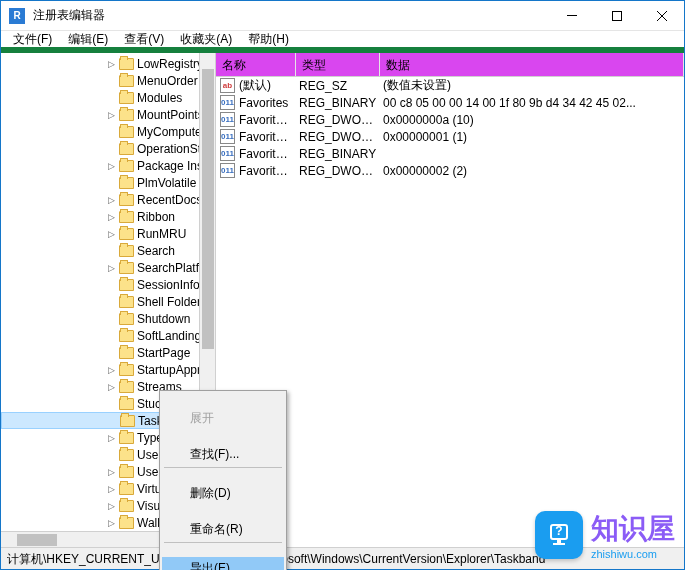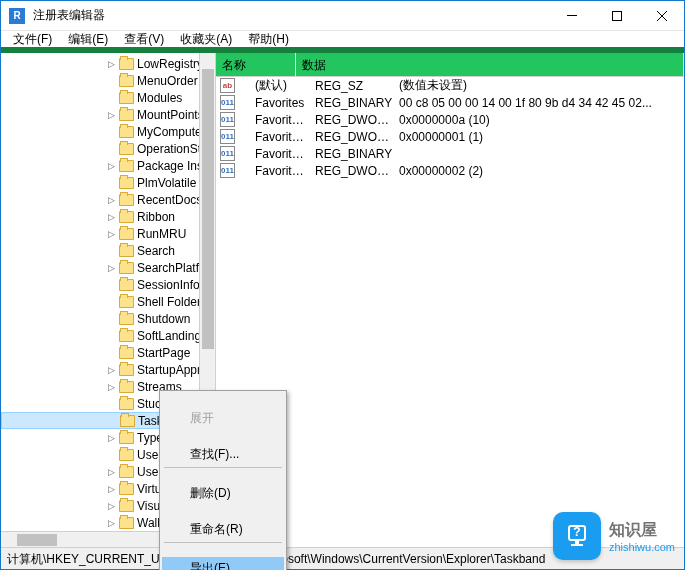--- a/index.html
+++ b/index.html
@@ -22,38 +22,38 @@
 .tree-indent.line::before { content: ''; position: absolute; left: 7px; top: 0; bottom: 0; border-left: 1px dotted #a0a0a0; }
 .expander { width: 11px; height: 11px; display: inline-flex; align-items: center; justify-content: center; font-size: 9px; color: #666; flex-shrink: 0; margin-right: 2px; }
 .folder-icon { width: 15px; height: 12px; background: #fce28a; border: 1px solid #d9a93a; border-radius: 1px 1px 0 0; margin-right: 3px; flex-shrink: 0; position: relative; }
 .folder-icon::before { content: ''; position: absolute; top: -3px; left: 0; width: 6px; height: 3px; background: #fce28a; border: 1px solid #d9a93a; border-bottom: none; border-radius: 1px 1px 0 0; }
 .tree-label { white-space: nowrap; }
 .tree-scrollbar-h { position: absolute; bottom: 0; left: 0; right: 0; height: 16px; background: #f0f0f0; border-top: 1px solid #d0d0d0; }
 .tree-scrollbar-h .thumb { position: absolute; left: 16px; top: 2px; width: 40px; height: 12px; background: #c1c1c1; }
 .tree-scrollbar-v { position: absolute; top: 0; right: 0; bottom: 16px; width: 16px; background: #f0f0f0; border-left: 1px solid #d0d0d0; }
 .tree-scrollbar-v .thumb { position: absolute; top: 16px; left: 2px; width: 12px; height: 280px; background: #c1c1c1; }
 .list-pane { flex: 1; overflow: hidden; background: #fff; display: flex; flex-direction: column; }
-.list-header { display: flex; height: 24px; border-bottom: 1px solid #d0d0d0; background: #22c55e; }
+.list-header { display: flex; height: 24px; border-bottom: 1px solid #d0d0d0; background: #d946ef; }
 .list-header-col { padding: 4px 6px; border-right: 1px solid #e5e5e5; }
 .list-body { flex: 1; overflow: hidden; }
 .list-row { display: flex; align-items: center; height: 17px; padding-left: 4px; }
-.value-icon { width: 15px; height: 15px; margin-right: 20px; flex-shrink: 0; display: inline-flex; align-items: center; justify-content: center; font-size: 8px; font-weight: bold; border: 1px solid #888; }
+.value-icon { width: 15px; height: 15px; margin-right: 4px; flex-shrink: 0; display: inline-flex; align-items: center; justify-content: center; font-size: 8px; font-weight: bold; border: 1px solid #888; }
 .value-icon.str { background: #fff; color: #d04040; }
 .value-icon.bin { background: #fff; color: #3a6fbf; }
 .list-cell { overflow: hidden; text-overflow: ellipsis; white-space: nowrap; padding-right: 6px; }
 .statusbar { height: 22px; border-top: 1px solid #d0d0d0; padding: 3px 6px; background: #f0f0f0; white-space: nowrap; overflow: hidden; }
 .context-menu { position: absolute; left: 159px; top: 390px; width: 128px; background: #f0f0f0; border: 1px solid #a0a0a0; box-shadow: 2px 2px 4px rgba(0,0,0,0.3); z-index: 100; padding: 2px; }
 .context-item { height: 22px; display: flex; align-items: center; padding: 0 20px 0 28px; cursor: pointer; position: relative; margin-top: 14px; }
 .context-item.highlighted { background: #91c9f7; }
 .context-item.disabled { color: #a0a0a0; cursor: default; }
 .context-item .arrow { position: absolute; right: 6px; font-size: 9px; }
 .context-sep { height: 1px; background: #c0c0c0; margin: 2px 2px; }
 .watermark { position: absolute; right: 10px; bottom: 10px; display: flex; align-items: center; gap: 8px; z-index: 50; }
 .wm-icon { width: 48px; height: 48px; background: #1a9df0; border-radius: 10px; display: flex; align-items: center; justify-content: center; box-shadow: 0 2px 4px rgba(0,0,0,0.2); }
-.wm-text { color: #737373; font-size: 16px; font-weight: bold; text-shadow: 0 0 3px #fff; }
+.wm-text { color: #8b5cf6; font-size: 28px; font-weight: bold; text-shadow: 0 0 3px #fff; }
 .wm-sub { color: #1a9df0; font-size: 11px; display: block; }
 .c-name { width: 80px; }
 .c-type { width: 84px; }
 .c-data { flex: 1; }
 </style>
 </head>
 <body>
 
 <div class="window">
   <div class="titlebar">
@@ -441,20 +441,21 @@
           <div class="thumb"></div>
         </div>
       <div class="tree-scrollbar-h">
           <div class="thumb"></div>
         </div>
     </div>
 
     <div class="list-pane">
       <div class="list-header">
         <div class="list-header-col c-name">名称</div>
+        <div class="list-header-col c-type">类型</div>
         <div class="list-header-col c-data">数据</div>
       </div>
       <div class="list-body" id="list-body">
           <div class="list-row">
             <span class="value-icon str">ab</span>
             <span class="list-cell c-name" style="width:60px">(默认)</span>
             <span class="list-cell c-type">REG_SZ</span>
             <span class="list-cell c-data">(数值未设置)</span>
           </div>
           <div class="list-row">

